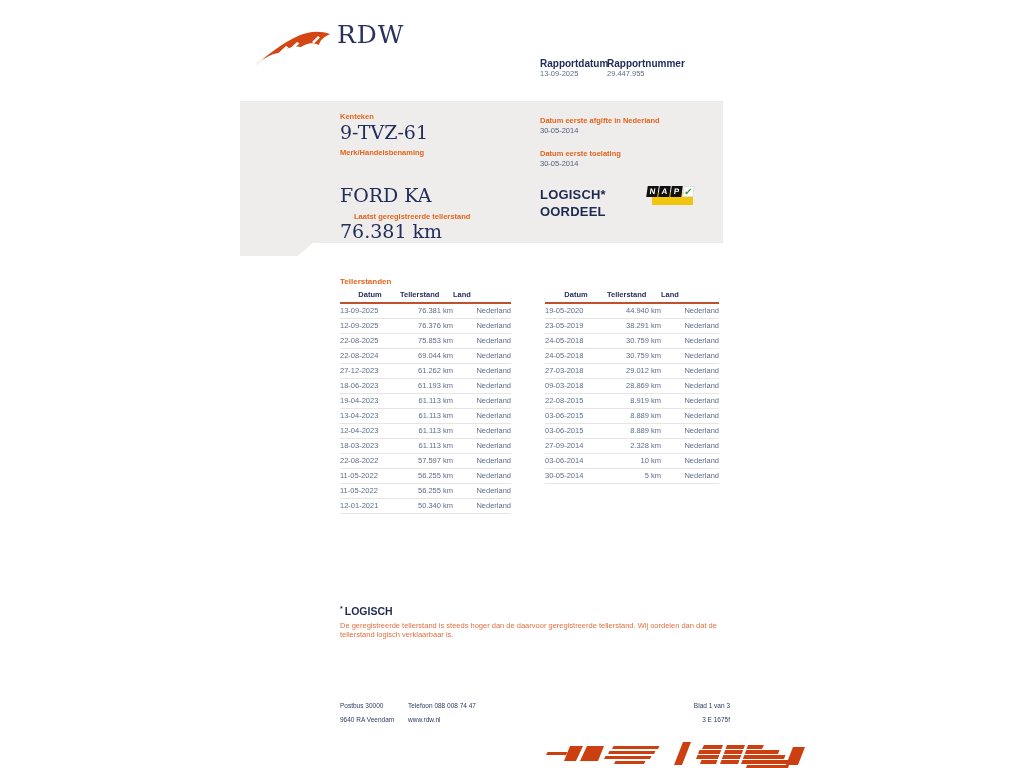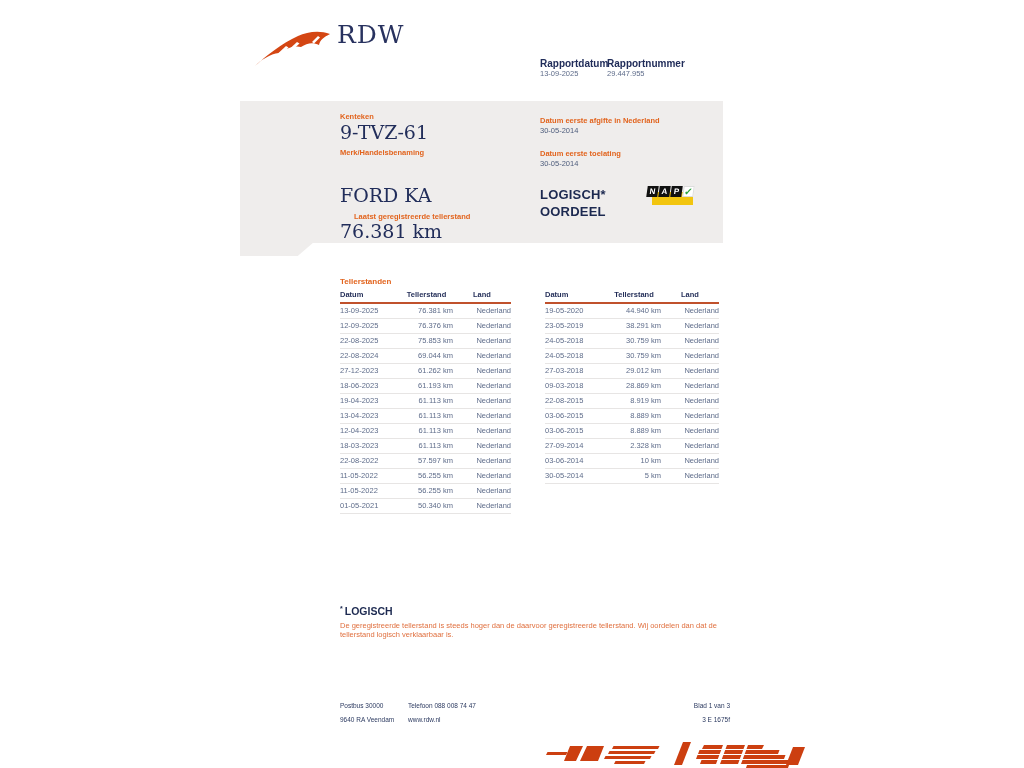--- a/index.html
+++ b/index.html
@@ -49,22 +49,22 @@
             font-size:8px; font-weight:bold; display:flex; align-items:center;
             justify-content:center; }
   .nap-check { width:11px; height:11px; background:#ffffff; color:#27a13a;
                font-size:10px; font-weight:bold; display:flex; align-items:center;
                justify-content:center; border:1px solid #dddddd; }
 
   
   #tellerstanden-title { left:340px; top:277px; font-size:8px; font-weight:bold; color:#e2641e; }
   .km-table { border-collapse:collapse; table-layout:fixed; font-size:7.5px; }
   .km-table th { font-weight:bold; color:#1f2a55; padding:0 0 3px 0;
-                 border-bottom:2px solid #c0512c; text-align:center; font-size:7.5px; }
-  .km-table th.col-datum { text-align:left;margin-top:28px; }
+                 border-bottom:2px solid #c0512c; text-align:left; font-size:7.5px; }
+  .km-table th.col-datum { text-align:center;margin-top:28px; }
   .km-table td { color:#5e6c8a; height:15px; border-bottom:1px solid #e7e5e4;
                  text-align:right; padding:0; }
   .km-table td.col-datum { text-align:left; }
   #table-left { left:340px; top:290px; }
   #table-left table { width:171px; }
   #table-left .col-datum { width:60px; } #table-left .col-tellerstand { width:53px; }
   #table-left .col-land { width:58px; }
   #table-right { left:545px; top:290px; }
   #table-right table { width:174px; }
   #table-right .col-datum { width:62px; } #table-right .col-tellerstand { width:54px; }
@@ -207,21 +207,21 @@
             <td class="col-datum">11-05-2022</td>
             <td class="col-tellerstand">56.255 km</td>
             <td class="col-land">Nederland</td>
           </tr>
           <tr>
             <td class="col-datum">11-05-2022</td>
             <td class="col-tellerstand">56.255 km</td>
             <td class="col-land">Nederland</td>
           </tr>
           <tr>
-            <td class="col-datum">01-05-2021</td>
+            <td class="col-datum">12-01-2021</td>
             <td class="col-tellerstand">50.340 km</td>
             <td class="col-land">Nederland</td>
           </tr>
         </tbody>
     </table>
   </div>
 
   <div id="table-right" class="abs">
     <table class="km-table">
       <thead>

